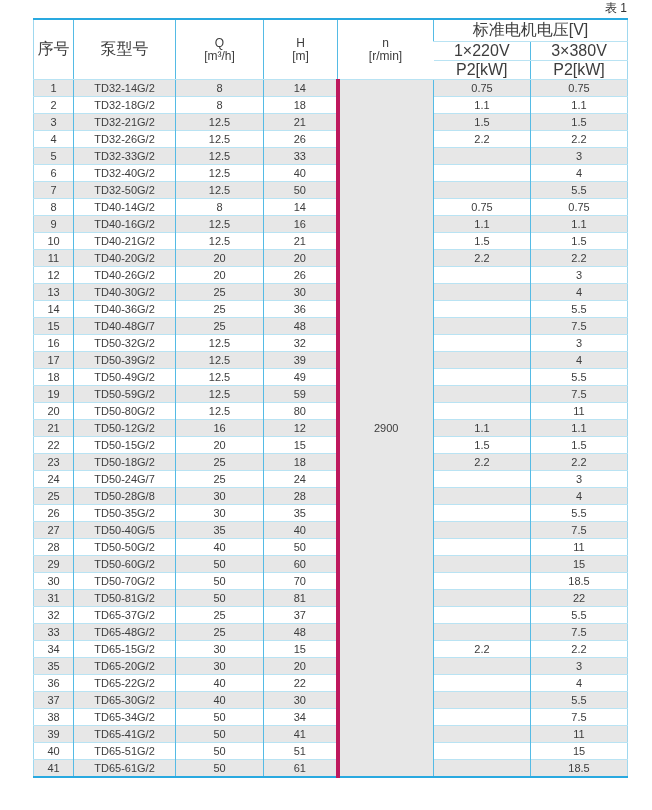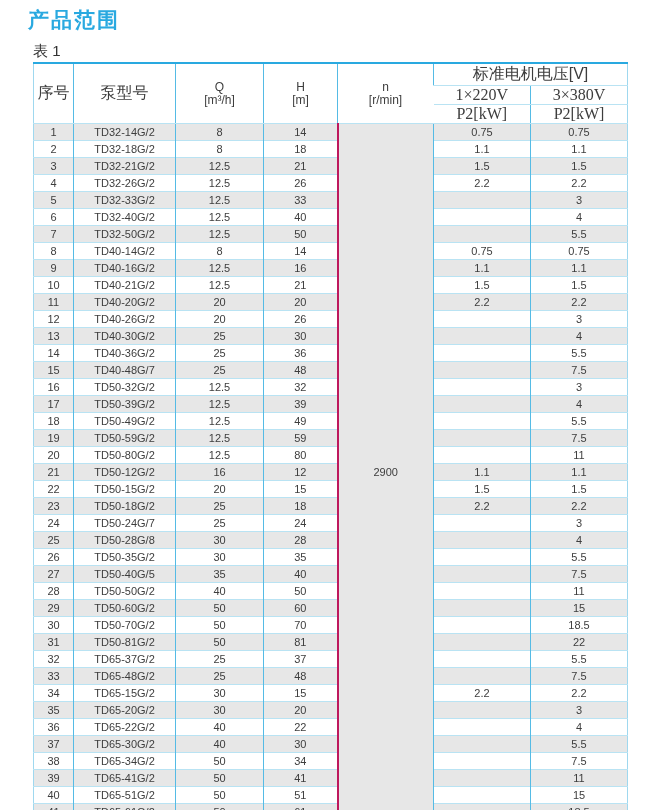--- a/index.html
+++ b/index.html
@@ -14,23 +14,23 @@
 
   .page-title {
     color: #29a9e0;
     font-size: 21px;
     font-weight: bold;
     margin: 6px 0 3px 28px;
     letter-spacing: 2px;
   }
   .table-label {
     width: 594px;
-    margin: 8px 0 1px 33px;
-    text-align: left;
-    font-size: 15px;
+    margin: 0 0 1px 33px;
+    text-align: right;
+    font-size: 12px;
     color: #333333;
   }
 
   table.product-table {
     border-collapse: collapse;
     table-layout: fixed;
     width: 594px;
     margin-left: 33px;
     border-top: 2px solid #29a9e0;
     border-bottom: 2px solid #29a9e0;
@@ -42,42 +42,41 @@
     text-align: center;
     vertical-align: middle;
     font-weight: normal;
   }
   th + th, td + td { border-left: 1px solid #55bbe5; }
 
   thead th { font-size: 16px; height: 17px; background: #ffffff; }
   thead .hdr-2line { line-height: 13px; font-size: 12px; }
   thead .hdr-2line div { font-size: 12px; }
   thead tr.grp th { border-bottom: 1px solid #b9e3f3; }
-  thead tr.sub th { border-bottom: 1px solid #b9e3f3; font-family: Liberation Serif, serif; }
+  thead tr.sub th { border-bottom: 1px solid #b9e3f3; }
   thead th[rowspan] { border-bottom: 1px solid #b9e3f3; }
 
   tbody td {
     height: 17px;
     font-size: 11px;
     border-top: 1px solid #b9e3f3;
   }
   tbody tr.odd td { background: #e7e7e7; }
   tbody td.n-cell {
     background: #ffffff;
     font-size: 11px;
-    border-left: 2px solid #be185d;
+    border-left: 4px solid #be185d;
     border-right: 1px solid #55bbe5;
   }
 </style>
 </head>
 <body>
 
 <div class="page">
 
-  <div class="page-title">产品范围</div>
 
   <div class="table-label">表 1</div>
 
   <table class="product-table">
     <colgroup>
       <col style="width:40px">
       <col style="width:102px">
       <col style="width:88px">
       <col style="width:74px">
       <col style="width:96px">

